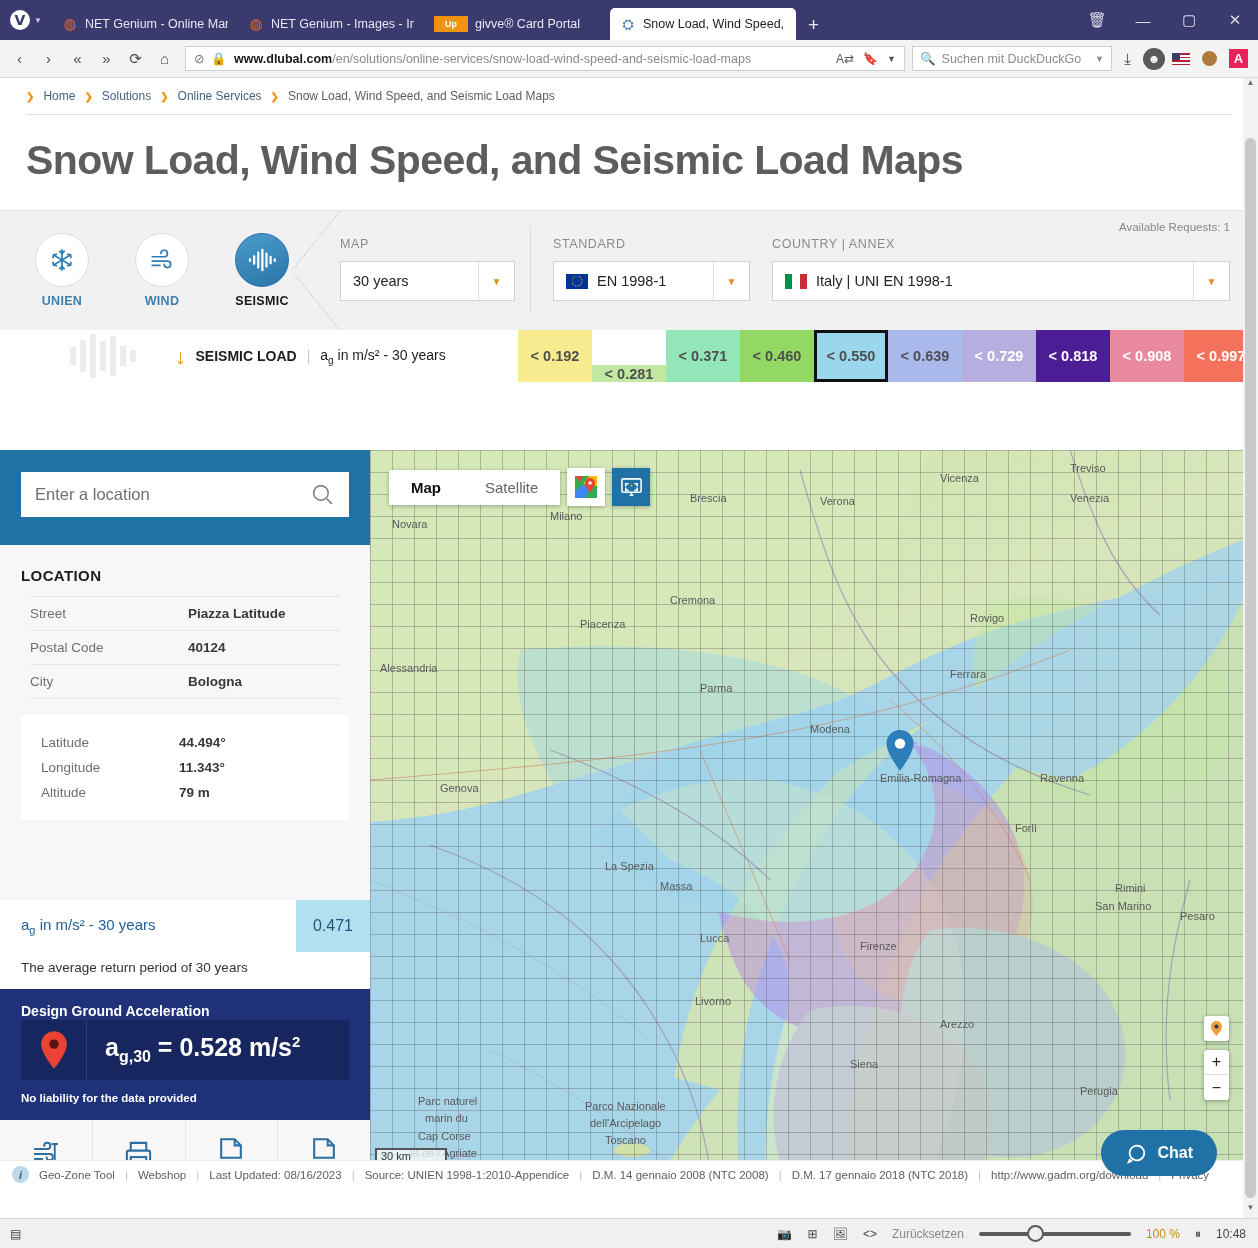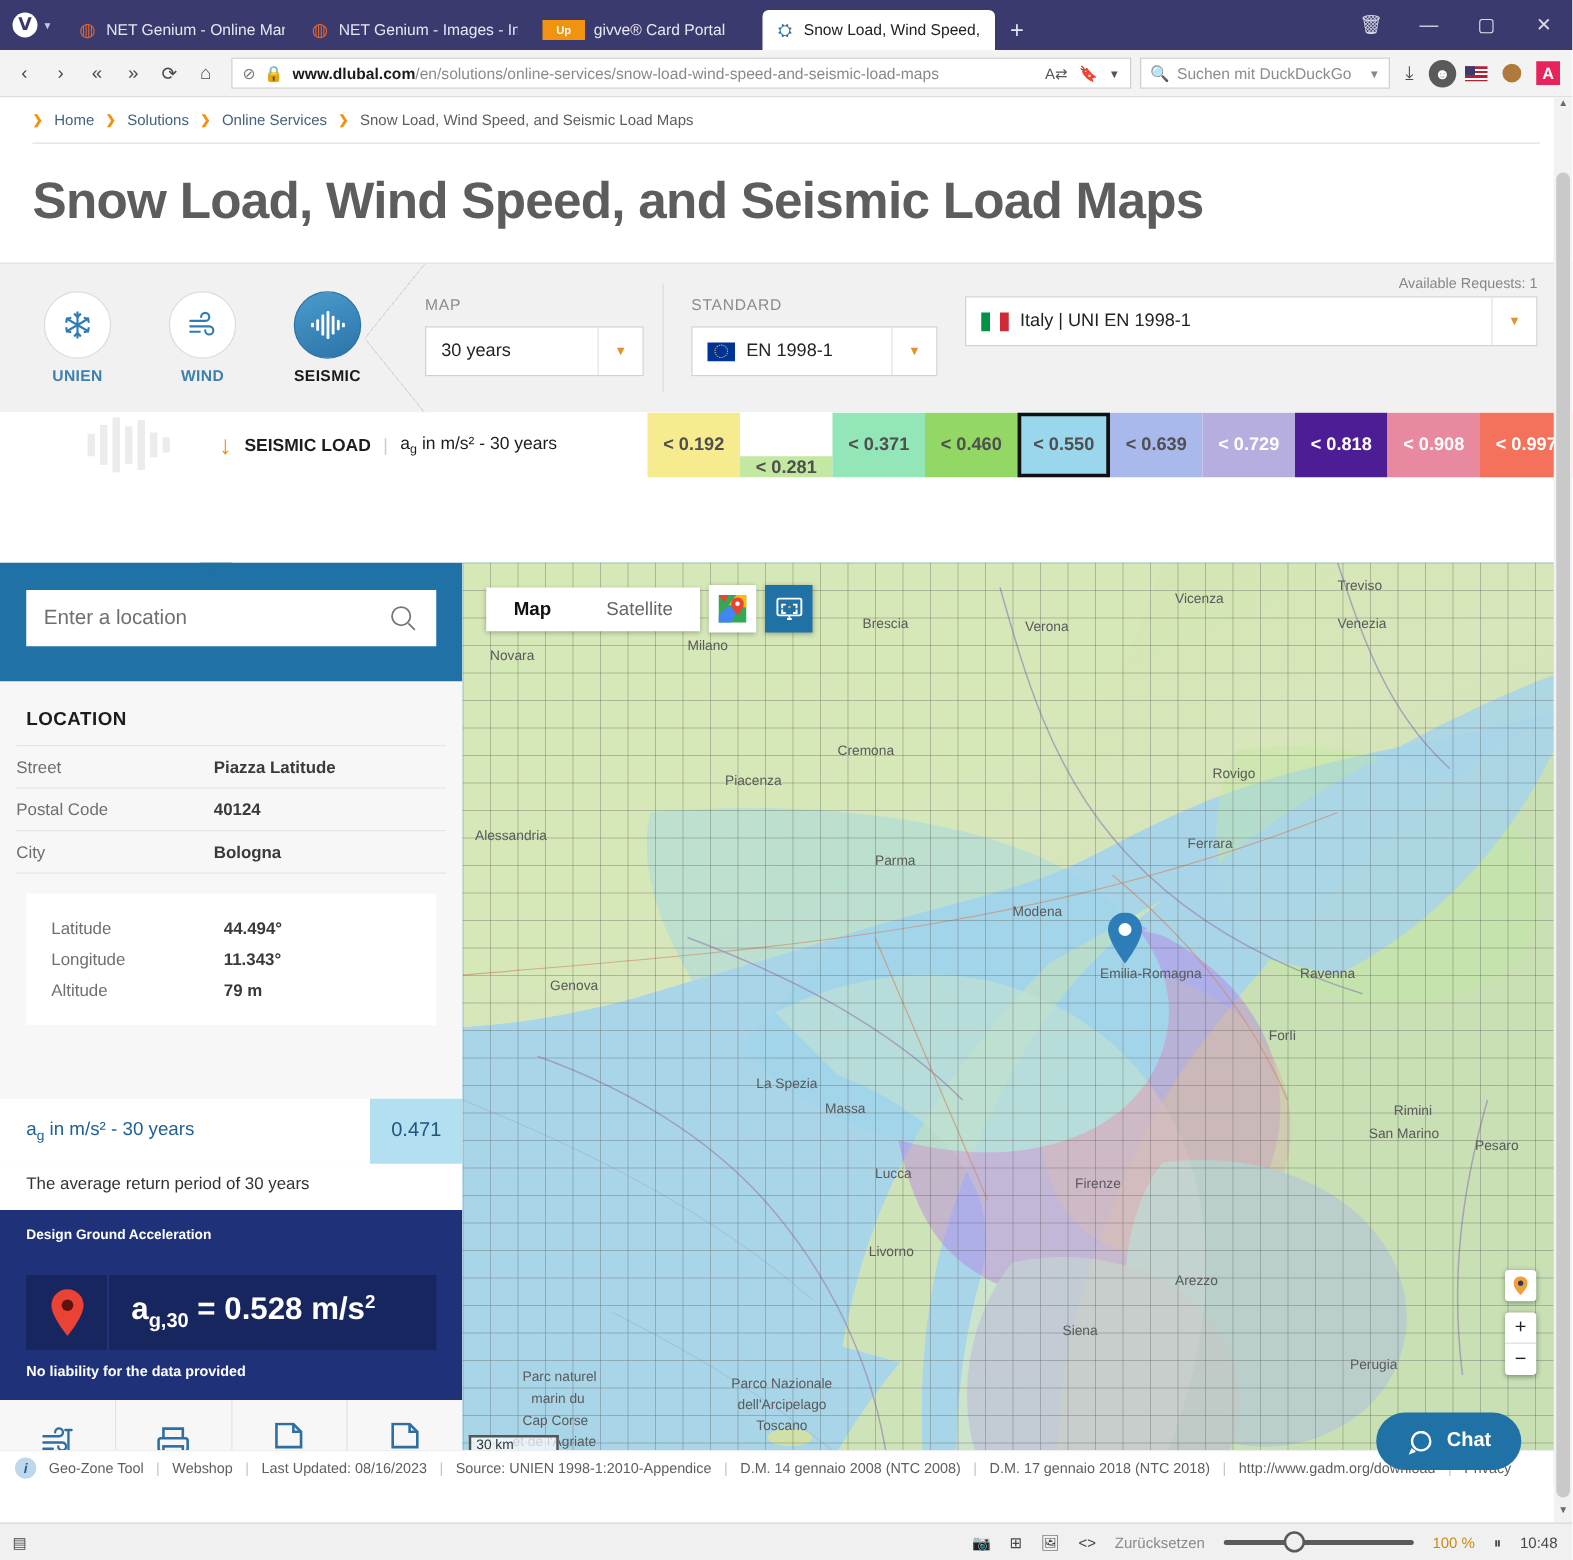--- a/index.html
+++ b/index.html
@@ -168,37 +168,37 @@
     height: 45px; background: #fff; display: flex; align-items: center;
     padding: 0 14px; gap: 8px;
   }
   .search-box input {
     border: none; outline: none; flex: 1 1 auto; font-size: 16.5px; color: #5d5d5d;
     font-family: "Liberation Sans", sans-serif;
   }
   .search-box input::placeholder { color: #6f6f6f; }
   .sec-title { font-size: 15px; font-weight: bold; color: #1c1c1c; letter-spacing: .4px;
                padding: 22px 21px 12px 21px; }
-  .kv-table { margin: 0 13px; }
+  .kv-table { margin: 0 30px; }
   .kv-row { display: flex; border-top: 1px solid #e6e6e6; padding: 9px 0; font-size: 13.5px; }
   .kv-row:last-child { border-bottom: 1px solid #e6e6e6; }
   .kv-key { width: 158px; color: #6f6f6f; }
   .kv-val { color: #3a3a3a; font-weight: bold; }
   .coord-box { background: #fff; margin: 16px 21px 0 21px; padding: 15px 20px; }
   .coord-row { display: flex; font-size: 13.5px; line-height: 25px; }
   .coord-key { width: 138px; color: #6f6f6f; }
   .coord-val { color: #3a3a3a; font-weight: bold; }
 
   .result-row { display: flex; align-items: stretch; background: #fff; margin-top: auto; }
   .result-label { flex: 1 1 auto; padding: 16px 21px; font-size: 15px; color: #1e5f96; font-weight: 500; }
   .result-value { width: 74px; background: #b3e0f0; display: flex; align-items: center;
                   justify-content: center; font-size: 16px; color: #20567e; }
   .result-note { background: #fff; padding: 8px 21px 14px 21px; font-size: 13.5px; color: #333; font-weight: 500;}
   .dga { background: #1e3179; padding: 14px 21px 16px 21px; }
-  .dga-title { color: #fff; font-size: 11px; font-weight: bold; margin-bottom: 26px; }
+  .dga-title { color: #fff; font-size: 14px; font-weight: bold; margin-bottom: 1px; }
   .dga-box { background: #17265e; display: flex; align-items: center; height: 60px; }
   .dga-pin { width: 66px; display: flex; align-items: center; justify-content: center;
              border-right: 1px solid #2d3d84; height: 100%; }
   .dga-eq { color: #fff; font-size: 25px; font-weight: bold; padding-left: 18px; }
   .dga-eq sub { font-size: 16px; }
   .dga-eq sup { font-size: 15px; }
   .dga-disc { color: #fff; font-size: 11.5px; font-weight: bold; margin-top: 12px; }
   .export-bar { display: flex; background: #f7f7f7; height: 68px; }
   .export-btn { flex: 1 1 0; display: flex; align-items: center; justify-content: center;
                 border-right: 1px solid #e4e4e4; color: #1e5f96; position: relative; }
@@ -403,20 +403,21 @@
     <div class="field-group" style="width:225px;padding-left:22px">
       <div class="field-label">STANDARD</div>
       <div class="select" style="width:197px">
         <span class="flag flag-eu"></span>
         <span>EN 1998-1</span>
         <span class="arrow-cell">▼</span>
       </div>
     </div>
 
     <div class="field-group" style="flex:1 1 auto;padding-left:16px;padding-right:28px">
+      <div class="field-label">COUNTRY | ANNEX</div>
       <div class="select">
         <span class="flag flag-it"></span>
         <span>Italy | UNI EN 1998-1</span>
         <span class="arrow-cell">▼</span>
       </div>
     </div>
 
     <div class="avail-req">Available Requests: 1</div>
   </div>
 

